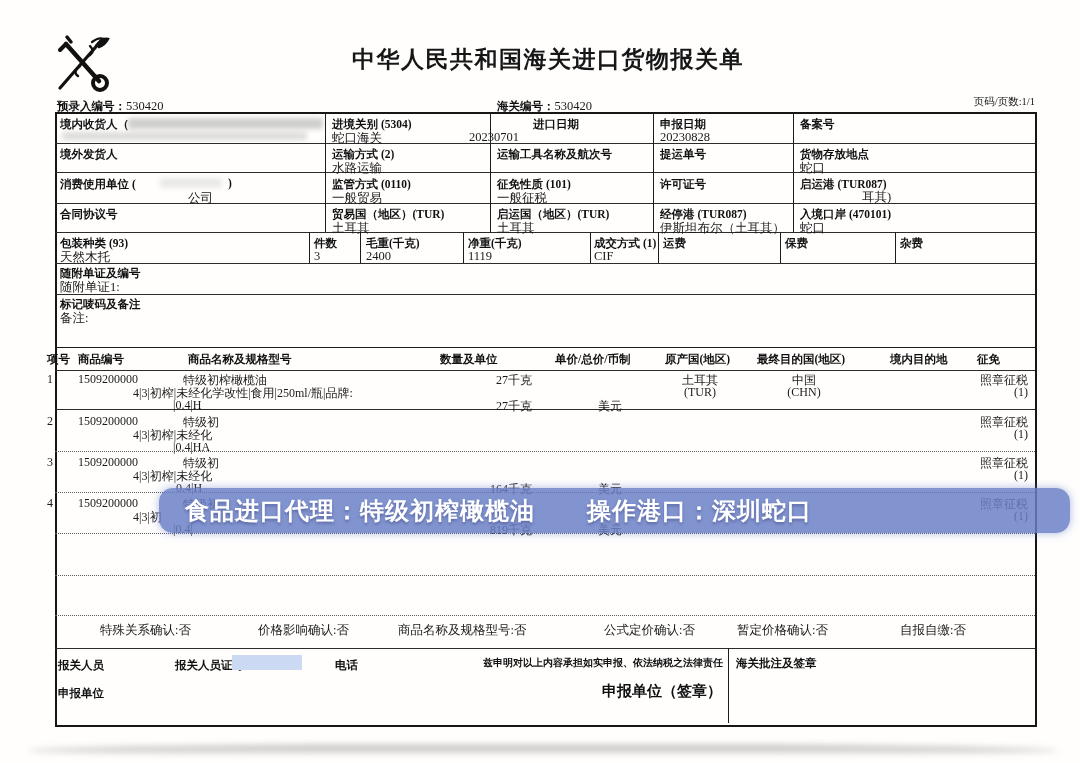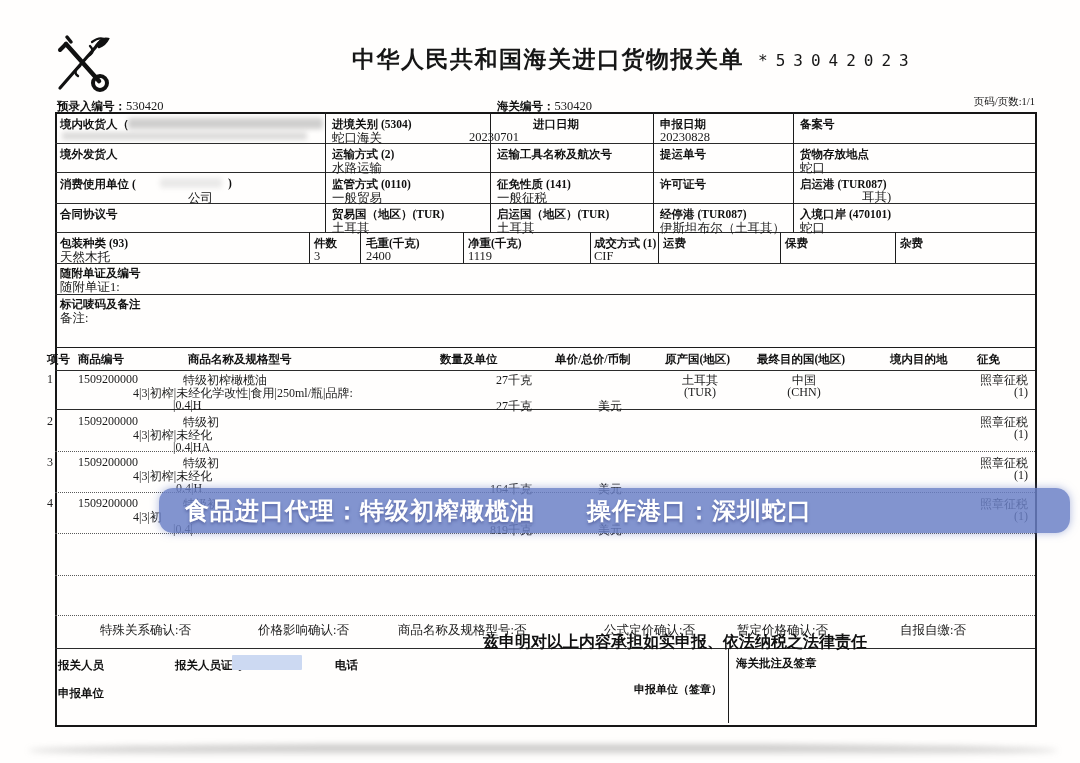--- a/index.html
+++ b/index.html
@@ -53,21 +53,20 @@
       <line x1="19" y1="8" x2="15" y2="3" stroke-width="3.5"></line>
       <line x1="49" y1="7" x2="8" y2="54" stroke-width="3.2"></line>
       <path d="M44,12 q6,-9 12,-7 q-3,6 -9,8" stroke-width="2.5" fill="#111"></path>
       <path d="M40,8 q8,-6 14,-2" stroke-width="2.2"></path>
       <path d="M36,22 q8,-4 2,-10 M28,32 q-8,6 -2,10" stroke-width="2.4"></path>
     </g>
   </svg>
 
   <div class="abs" style="left:352px;top:44px;display:flex;">
     <div class="title">中华人民共和国海关进口货物报关单</div>
-    <div class="docno" style="margin-left:14px;">*53042023</div>
   </div>
 
   <div class="abs" style="left:57px;top:96px;">
     <span class="lbl">预录入编号：</span><span class="val">530420</span>
   </div>
   <div class="abs" style="left:497px;top:96px;">
     <span class="lbl">海关编号：</span><span class="val">530420</span>
   </div>
   <div class="abs" style="left:935px;top:95px;width:100px;text-align:right;font-size:10.5px;">页码/页数:1/1</div>
 
@@ -120,21 +119,21 @@
   <div class="abs lbl" style="left:660px;top:147px;">提运单号</div>
   <div class="abs lbl" style="left:800px;top:147px;">货物存放地点</div>
   <div class="abs val" style="left:800px;top:160px;">蛇口</div>
 
   <div class="abs lbl" style="left:60px;top:177px;">消费使用单位 (</div>
   <div class="blur" style="left:160px;top:178px;width:62px;height:10px;opacity:.18;"></div>
   <div class="abs lbl" style="left:228px;top:177px;">)</div>
   <div class="abs val" style="left:188px;top:190px;">公司</div>
   <div class="abs lbl" style="left:332px;top:177px;">监管方式 (0110)</div>
   <div class="abs val" style="left:332px;top:190px;">一般贸易</div>
-  <div class="abs lbl" style="left:497px;top:177px;">征免性质 (141)</div>
+  <div class="abs lbl" style="left:497px;top:177px;">征免性质 (101)</div>
   <div class="abs val" style="left:497px;top:190px;">一般征税</div>
   <div class="abs lbl" style="left:660px;top:177px;">许可证号</div>
   <div class="abs lbl" style="left:800px;top:177px;">启运港 (TUR087)</div>
   <div class="abs val" style="left:862px;top:189px;text-align:right;">耳其)</div>
 
   <div class="abs lbl" style="left:60px;top:207px;">合同协议号</div>
   <div class="abs lbl" style="left:332px;top:207px;">贸易国（地区）(TUR)</div>
   <div class="abs val" style="left:332px;top:220px;">土耳其</div>
   <div class="abs lbl" style="left:497px;top:207px;">启运国（地区）(TUR)</div>
   <div class="abs val" style="left:497px;top:220px;">土耳其</div>
@@ -226,18 +225,18 @@
   <div class="abs val" style="left:398px;top:622px;">商品名称及规格型号:否</div>
   <div class="abs val" style="left:573px;top:622px;margin-left:31px;">公式定价确认:否</div>
   <div class="abs val" style="left:737px;top:622px;">暂定价格确认:否</div>
   <div class="abs val" style="left:900px;top:622px;">自报自缴:否</div>
 
   <div class="abs lbl" style="left:58px;top:658px;">报关人员</div>
   <div class="abs lbl" style="left:58px;top:686px;">申报单位</div>
   <div class="abs lbl" style="left:175px;top:658px;">报关人员证号</div>
   <div class="redact-blue" style="left:232px;top:655px;width:70px;height:15px;"></div>
   <div class="abs lbl" style="left:335px;top:658px;">电话</div>
-  <div class="abs lbl" style="left:483px;top:632px;font-size:16px;">兹申明对以上内容承担如实申报、依法纳税之法律责任</div>
-  <div class="abs lbl right" style="left:560px;top:682px;width:162px;font-size:11px;">申报单位（签章）</div>
+  <div class="abs lbl" style="left:483px;top:656px;font-size:10px;">兹申明对以上内容承担如实申报、依法纳税之法律责任</div>
+  <div class="abs lbl right" style="left:560px;top:682px;width:162px;font-size:15px;">申报单位（签章）</div>
   <div class="abs lbl" style="left:736px;top:656px;">海关批注及签章</div>
 
   <div class="shadow-bottom"></div>
 </div>
 
 </body></html>

